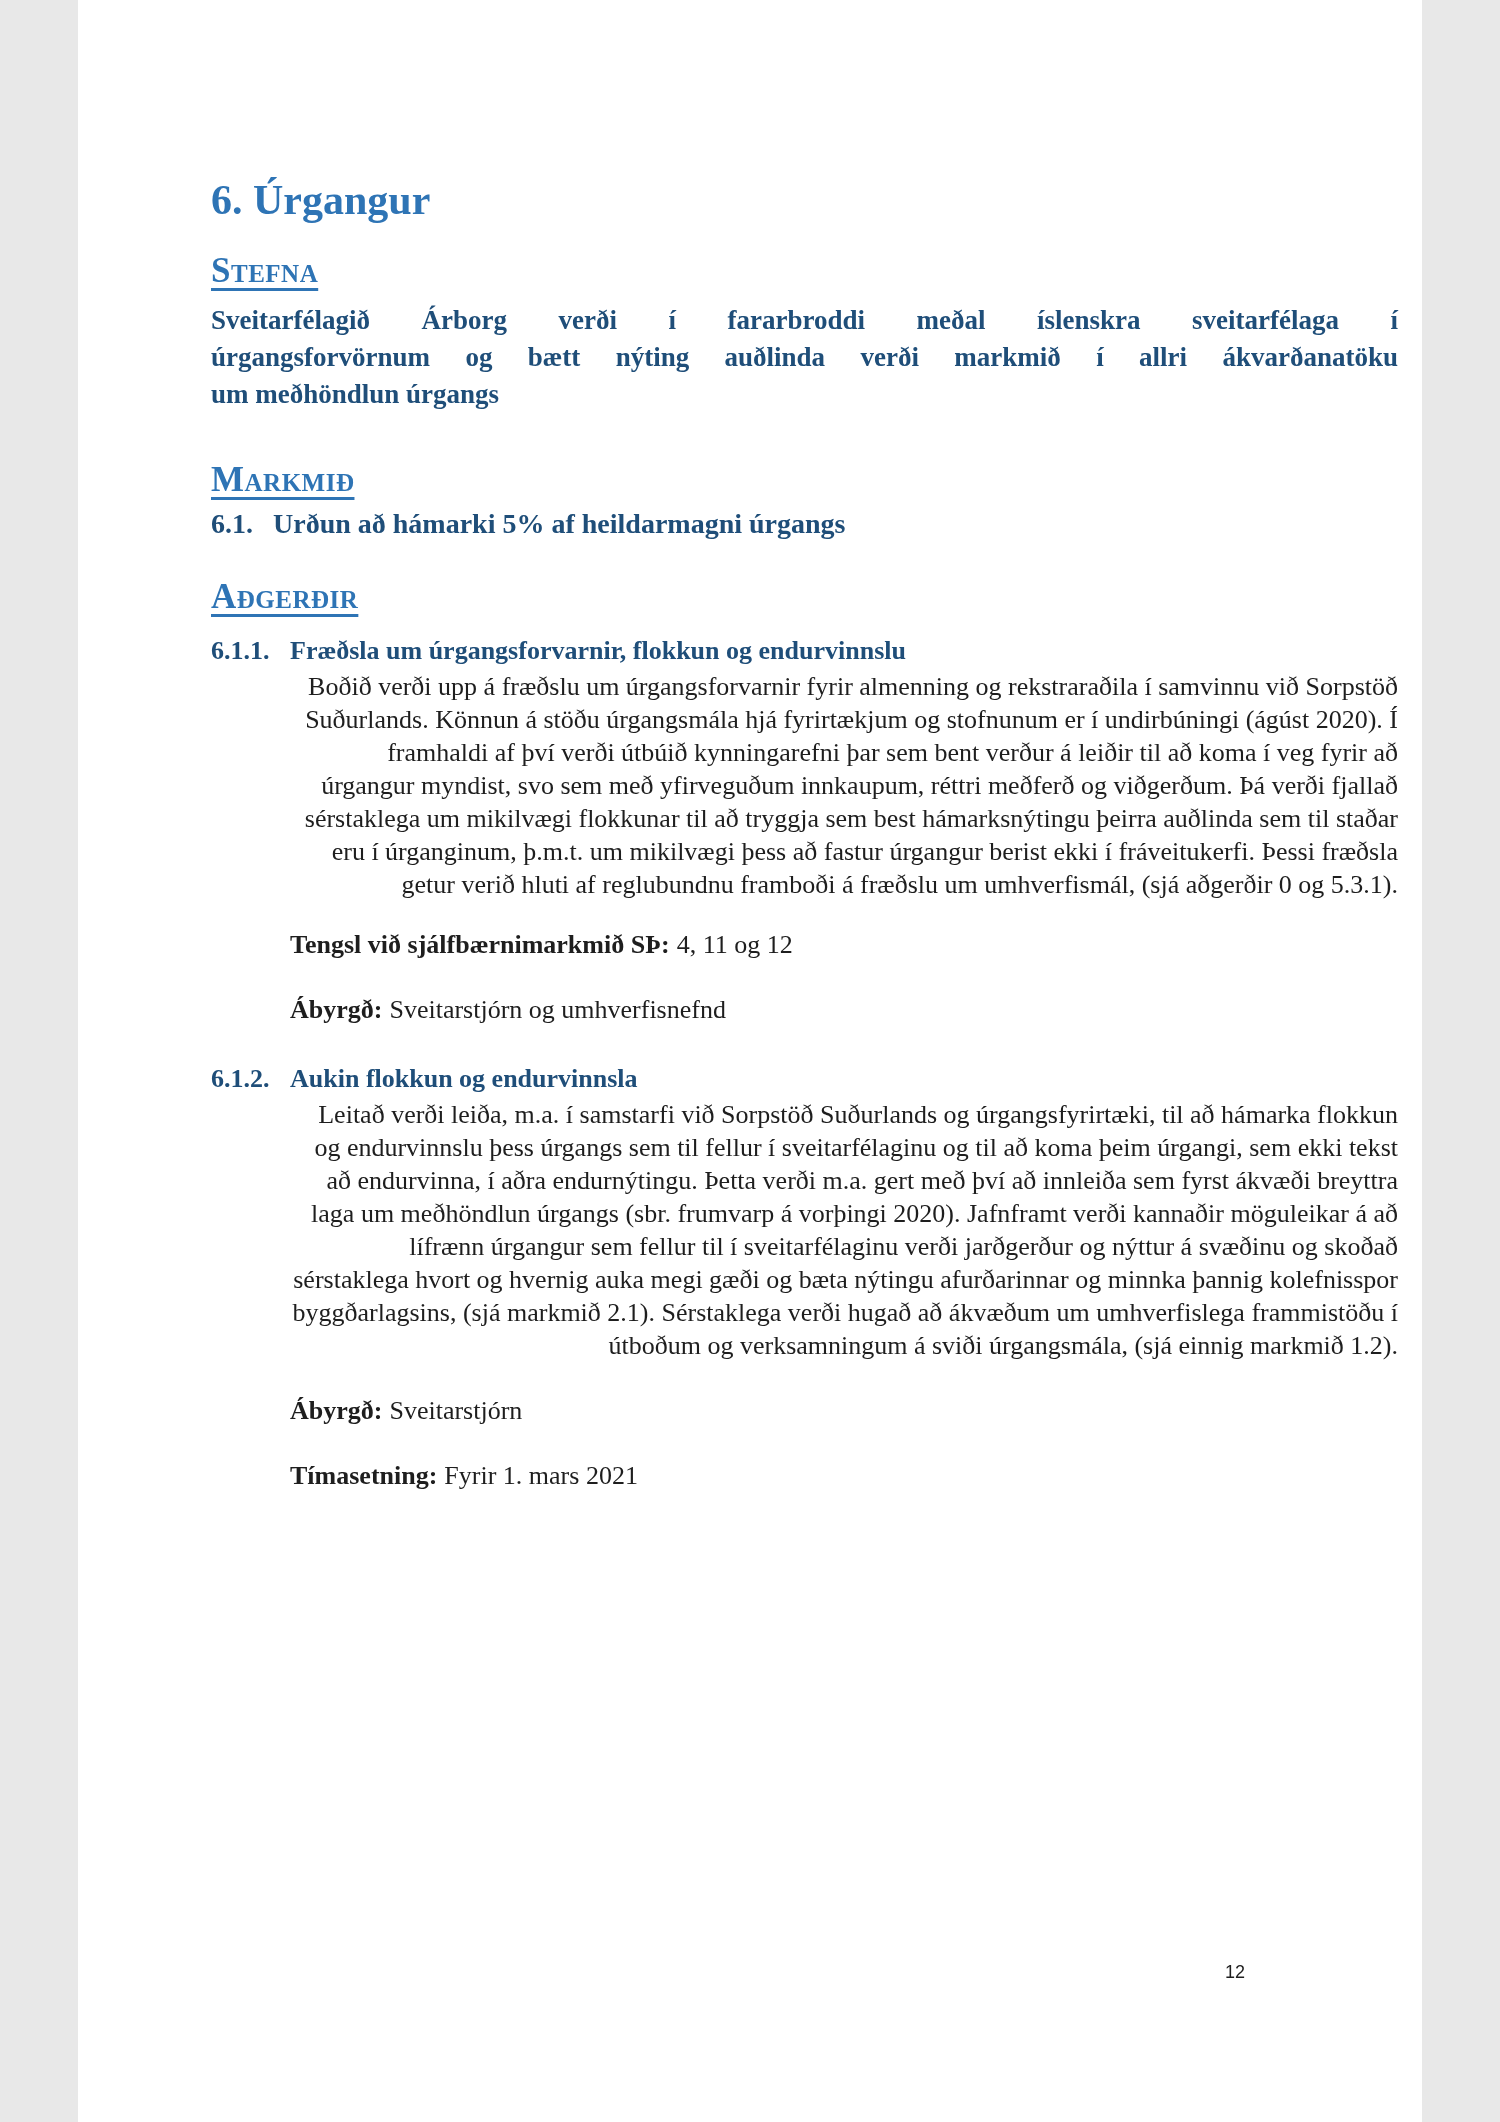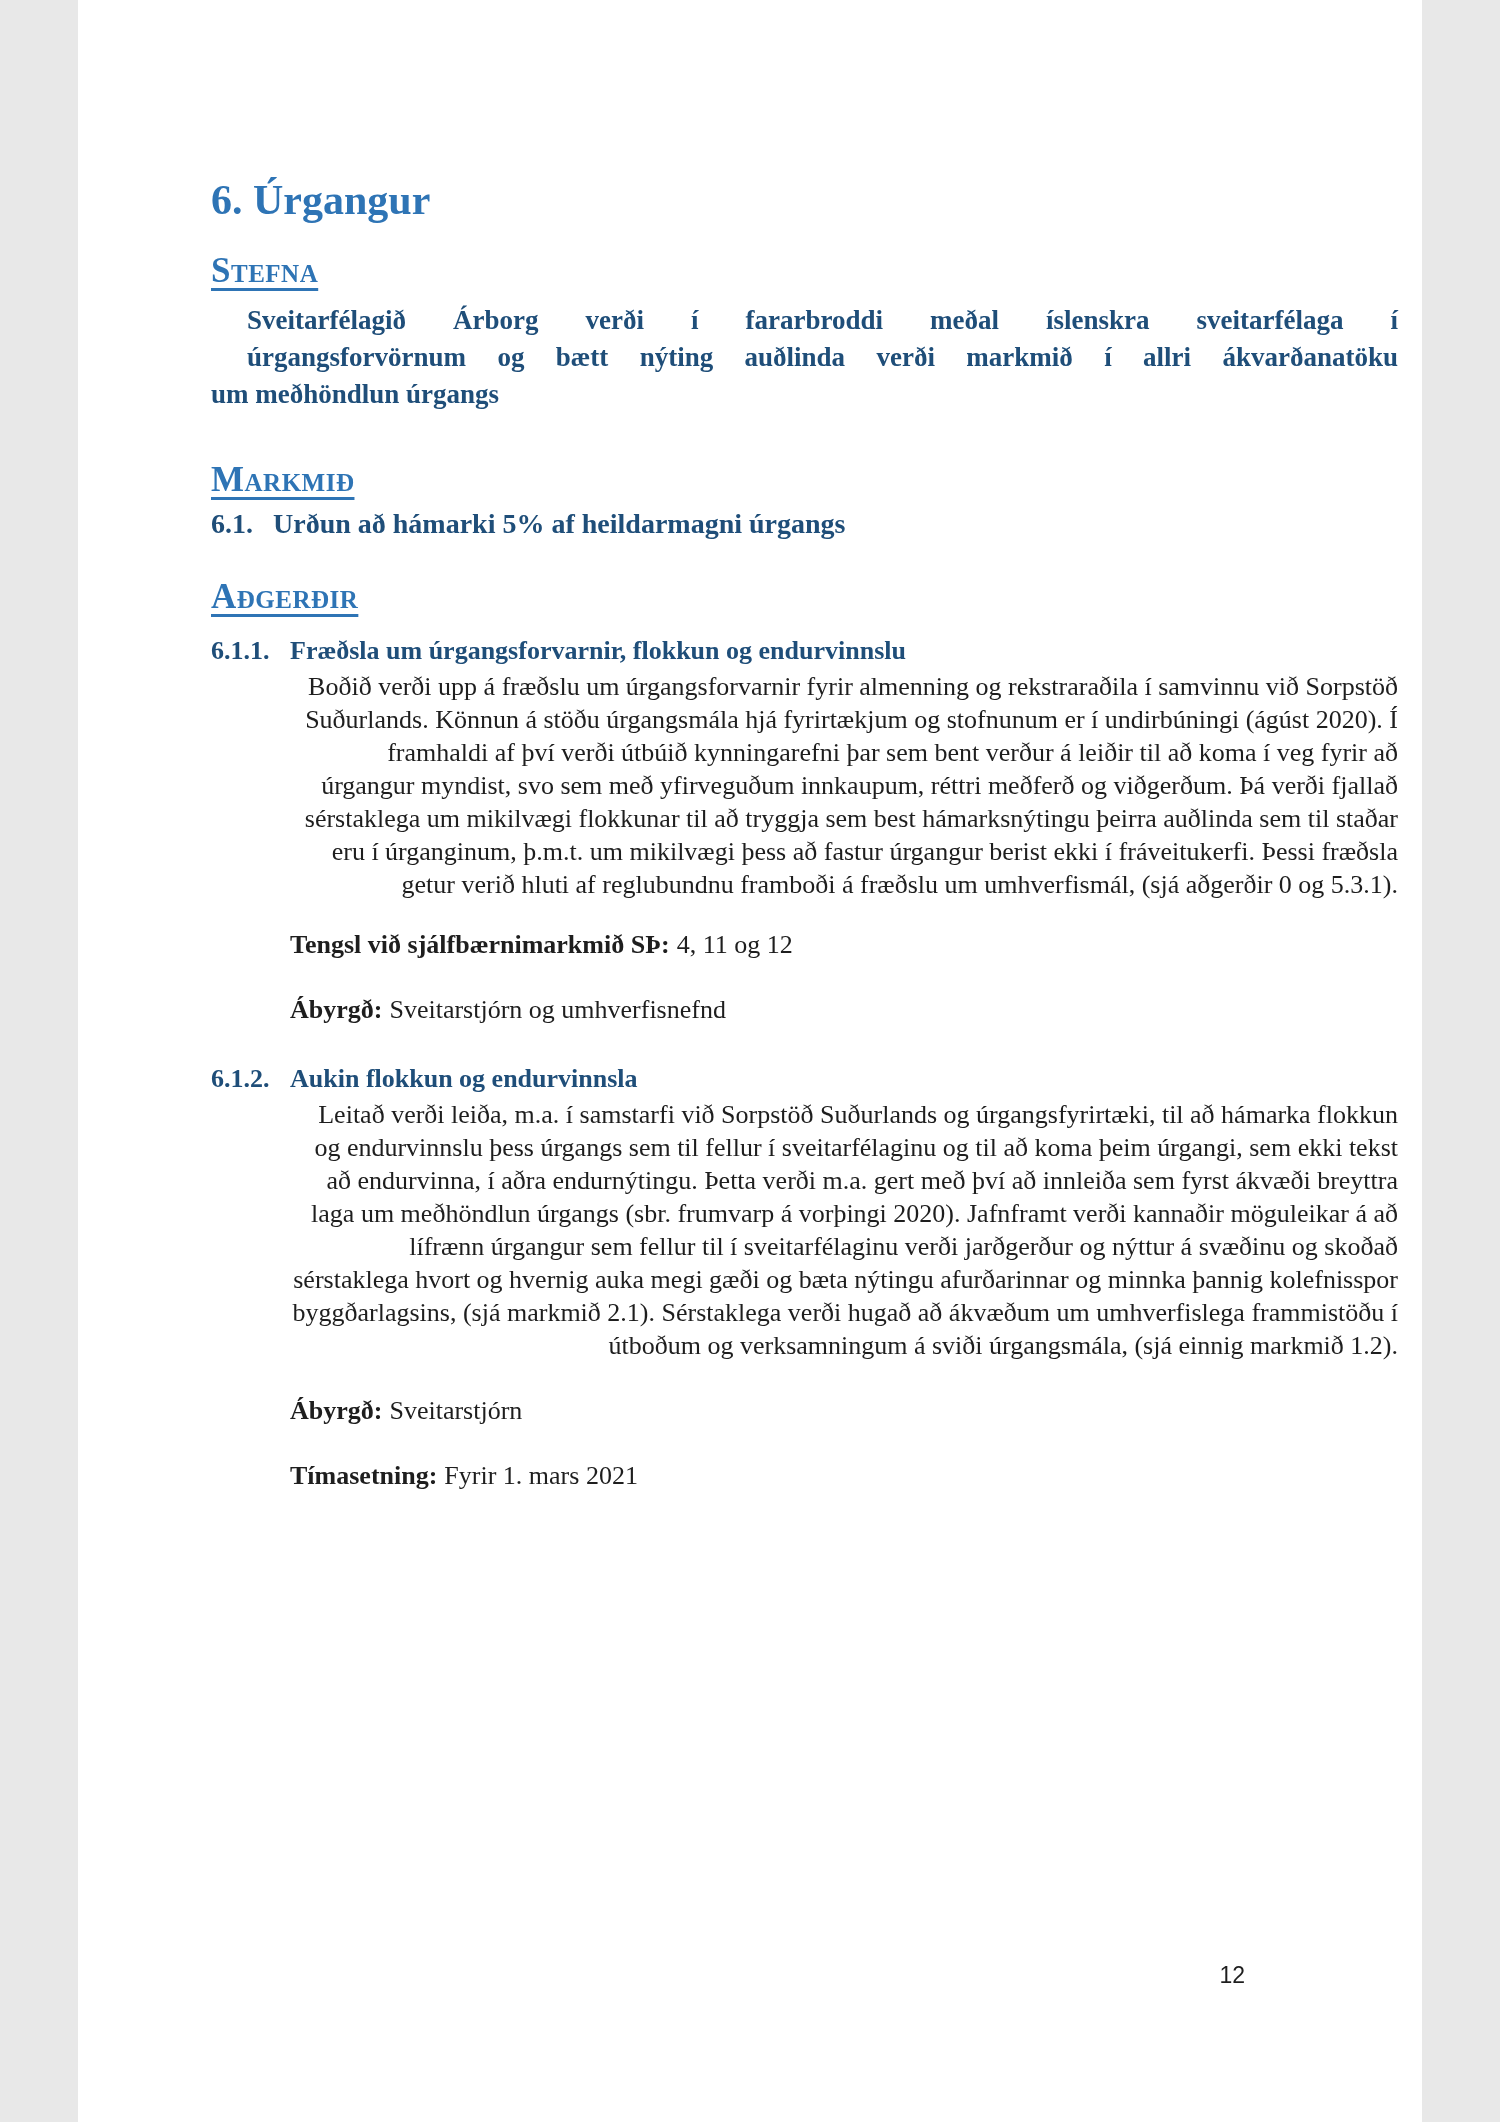--- a/index.html
+++ b/index.html
@@ -41,21 +41,21 @@
   .heading-stefna   { margin-top: 26px; }
   .heading-markmid  { margin-top: 46px; }
   .heading-adgerdir { margin-top: 34px; }
   .policy-statement {
     margin-top: 10px;
     font-size: 27px;
     font-weight: bold;
     color: var(--dark-navy, #1F4E79);
   }
   .policy-statement .line { line-height: 37px; }
-  .policy-statement .line.justified { text-align: justify; text-align-last: justify; margin-left: 36px; }
+  .policy-statement .line.justified { text-align: justify; text-align-last: justify; }
   .goal-line {
     margin-top: 5px;
     font-size: 28px;
     line-height: 36px;
     font-weight: bold;
     color: var(--dark-navy, #1F4E79);
     display: flex;
   }
   .goal-number { flex: none; width: 62px; }
   .action-heading {
@@ -84,21 +84,21 @@
     color: var(--body-text, #1e1e1e);
   }
   .meta-row.first { margin-top: 27px; }
   .meta-label { font-weight: bold; }
   .meta-value { margin-left: 7px; }
   .page-number {
     position: absolute;
     top: 1962px;
     right: 177px;
     font-family: "Liberation Sans", sans-serif;
-    font-size: 23px;
+    font-size: 18px;
     color: #1e1e1e;
   }
 </style>
 </head>
 <body>
 
 <div class="page">
   <div class="content">
 
     <h1 class="page-title">6. Úrgangur</h1>

